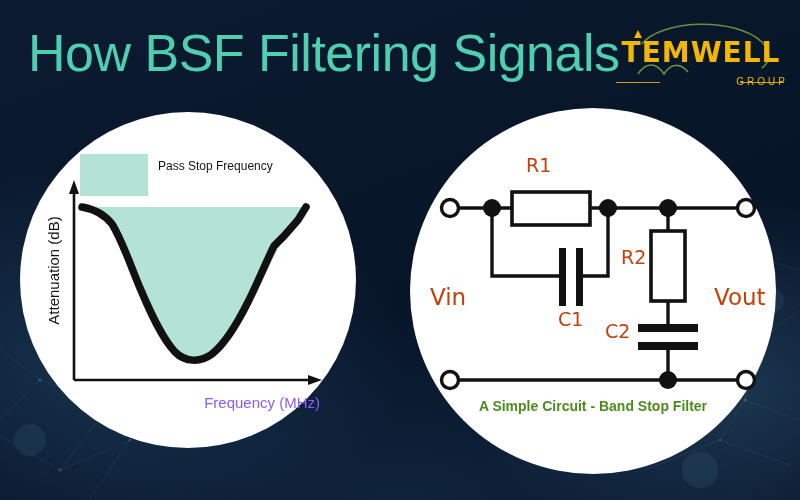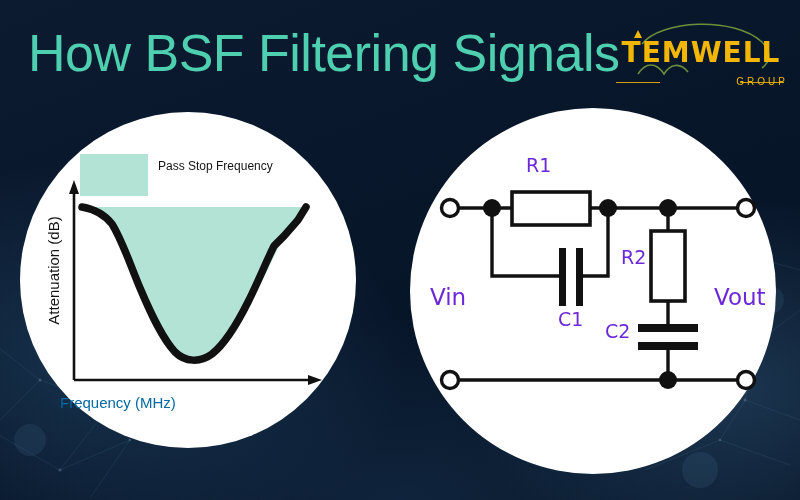--- a/index.html
+++ b/index.html
@@ -109,37 +109,37 @@
     font-size: 15px;
     color: #141414;
     transform: rotate(-90deg);
     font-family: "Liberation Sans", sans-serif;
   }
   .axis-label-x {
     position: absolute;
     left: 40px;
     top: 282px;
     width: 260px;
-    text-align: left;
+    text-align: right;
     font-size: 15px;
-    color: #0369a1;
+    color: #8b5cf6;
   }
   .legend-label {
     position: absolute;
     left: 138px;
     top: 47px;
     font-size: 12px;
     color: #141414;
   }
 
   
   .ctext {
     position: absolute;
     font-family: "DejaVu Sans", sans-serif;
-    color: #6d28d9;
+    color: #c2410c;
     font-size: 19px;
     white-space: nowrap;
   }
   .ctext.big { font-size: 23px; text-align: center; }
   .caption {
     position: absolute;
     left: 0;
     top: 290px;
     width: 366px;
     text-align: center;
@@ -292,16 +292,17 @@
       <div class="ctext" style="left:148px; top:200px;">C1</div>
 
       <div class="ctext" style="left:211px; top:138px;">R2</div>
 
       <div class="ctext" style="left:195px; top:212px;">C2</div>
 
       <div class="ctext big" style="left:20px; top:176px;">Vin</div>
 
       <div class="ctext big" style="left:304px; top:176px;">Vout</div>
 
+      <div class="caption">A Simple Circuit - Band Stop Filter</div>
     </div>
   </div>
 
 </div>
 
 </body></html>

